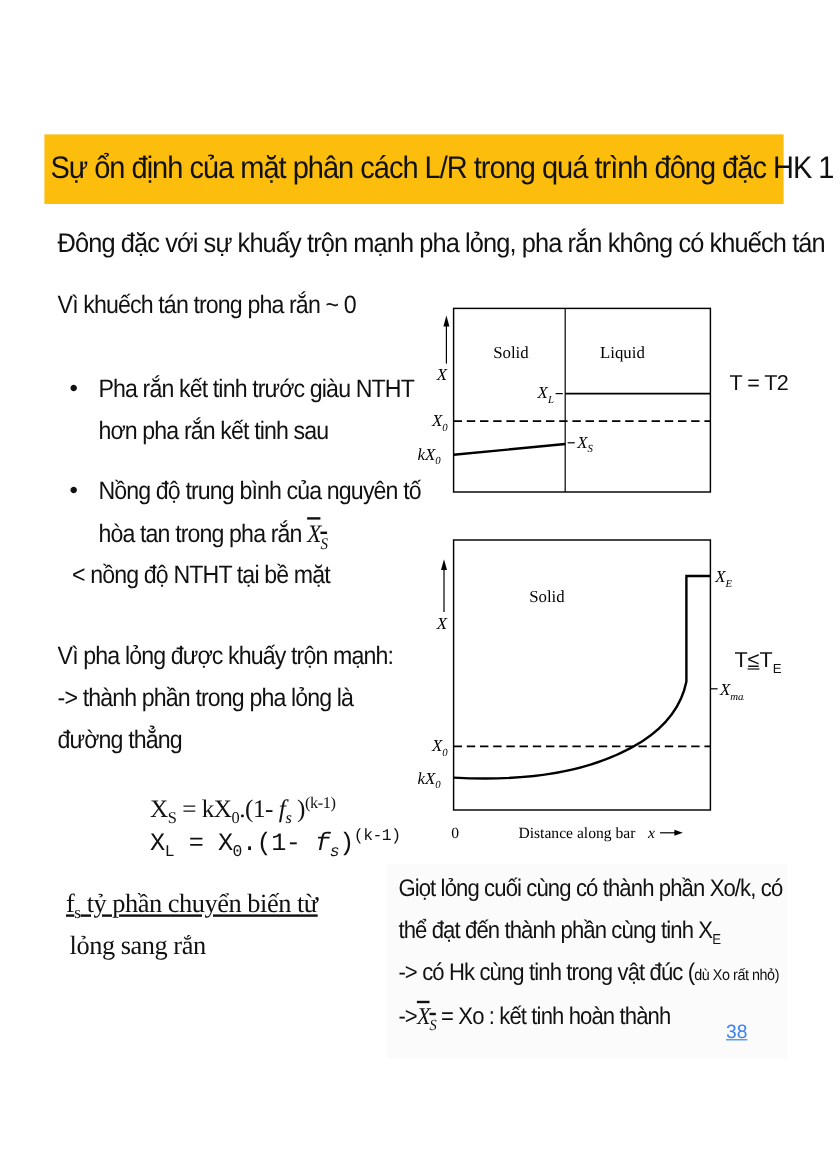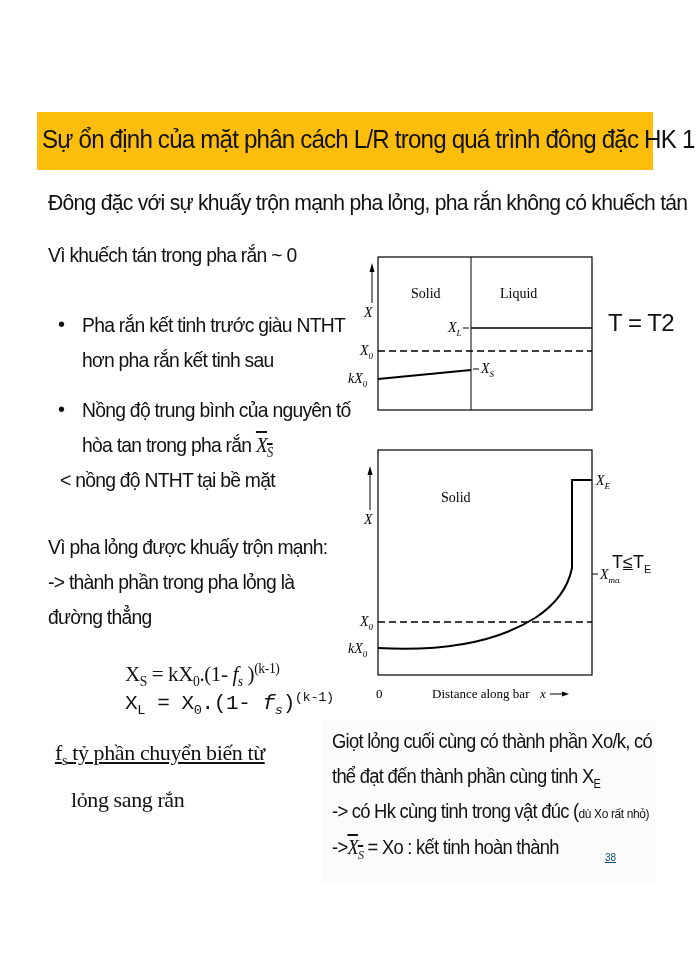--- a/index.html
+++ b/index.html
@@ -10,21 +10,21 @@
   .title-text { left:42px; top:124px; font-size:26px; letter-spacing:-0.9px; color:#111; white-space:nowrap; transform:scaleX(0.93); transform-origin:left top; }
   .subtitle { left:48px; top:190px; font-size:22.5px; letter-spacing:-0.8px; white-space:nowrap; transform:scaleX(0.94); transform-origin:left top; }
   .line { font-size:21px; letter-spacing:-0.8px; white-space:nowrap; transform:scaleX(0.92); transform-origin:left top; }
   .bullet { font-size:20px; }
   .serif { font-family:"Liberation Serif", "DejaVu Serif", serif; }
   .formula { font-size:21px; letter-spacing:-0.4px; white-space:nowrap; }
   sub, sup { font-size:65%; }
   .ov { text-decoration:overline; font-style:italic; font-family:"Liberation Serif", serif; }
   .note-panel { left:322px; top:720px; width:334px; height:162px; background:#fbfbfb; }
   .small { font-size:13px; letter-spacing:-0.4px; }
-  .page-num { left:605px; top:852px; font-size:10px; color:#0c4a6e;text-decoration:underline; }
+  .page-num { left:605px; top:852px; font-size:16px; color:#3b82f6;text-decoration:underline; }
   svg text { font-family:"Liberation Serif", "DejaVu Serif", serif; }
 </style>
 </head>
 <body>
 
 <div class="abs title-bar"></div>
 <div class="abs title-text">Sự ổn định của mặt phân cách L/R trong quá trình đông đặc HK 1 pha</div>
 
 <div class="abs subtitle">Đông đặc với sự khuấy trộn mạnh pha lỏng, pha rắn không có khuếch tán</div>
 
@@ -44,21 +44,21 @@
 <div class="abs line" style="left:48px; top:605px;">đường thẳng</div>
 
 <div class="abs serif formula" style="left:125px; top:661px;">
   <span>X</span><sub>S</sub><span> = kX</span><sub>0</sub><span>.(1- </span><i>f</i><sub><i>s</i></sub><span> )</span><sup>(k-1)</sup>
 </div>
 <div class="abs serif formula" style="left:125px; top:690px;font-family:Liberation Mono, monospace;">
   <span>X</span><sub>L</sub><span> = X</span><sub>0</sub><span>.(1- </span><i>f</i><sub><i>s</i></sub><span>)</span><sup>(k-1)</sup>
 </div>
 
 <div class="abs serif formula" style="left:55px; top:740px; font-size:22px;text-decoration:underline;"><span>f</span><sub>s</sub><span> tỷ phần chuyển biến từ</span></div>
-<div class="abs serif formula" style="left:71px; top:775px; font-size:22px;margin-top:12px;">lỏng sang rắn</div>
+<div class="abs serif formula" style="left:58px; top:775px; font-size:22px;">lỏng sang rắn</div>
 
 <svg class="abs" style="left:340px; top:245px;" width="360" height="175">
 
   <line x1="32" y1="58" x2="32" y2="25" stroke="#000" stroke-width="1"></line>
   <polygon points="32,18 29.5,27 34.5,27" fill="#000"></polygon>
 
   <rect x="38" y="12" width="214" height="153" fill="none" stroke="#000" stroke-width="1.2"></rect>
   <line x1="131" y1="12" x2="131" y2="165" stroke="#000" stroke-width="1"></line>
 
   <line x1="131" y1="83" x2="252" y2="83" stroke="#000" stroke-width="1.5"></line>
@@ -71,21 +71,21 @@
   <line x1="133" y1="124" x2="139" y2="124" stroke="#000" stroke-width="1"></line>
 
   <text x="71" y="53" font-size="14">Solid</text>
   <text x="160" y="53" font-size="14">Liquid</text>
   <text x="24" y="72" font-size="14" font-style="italic">X</text>
   <text x="108" y="87" font-size="14" font-style="italic"><tspan>X</tspan><tspan font-size="9" dy="4">L</tspan></text>
   <text x="20" y="110" font-size="14" font-style="italic"><tspan>X</tspan><tspan font-size="9" dy="4">0</tspan></text>
   <text x="8" y="138" font-size="14" font-style="italic"><tspan>kX</tspan><tspan font-size="9" dy="4">0</tspan></text>
   <text x="141" y="128" font-size="14" font-style="italic"><tspan>X</tspan><tspan font-size="9" dy="4">S</tspan></text>
 </svg>
-<div class="abs" style="left:608px; top:309px; font-size:24px; letter-spacing:-0.5px;">T = T2</div>
+<div class="abs" style="left:608px; top:309px; font-size:18px; letter-spacing:-0.5px;">T = T2</div>
 
 <svg class="abs" style="left:340px; top:440px;" width="280" height="270">
 
   <line x1="30" y1="70" x2="30" y2="33" stroke="#000" stroke-width="1"></line>
   <polygon points="30,26 27.5,35 32.5,35" fill="#000"></polygon>
 
   <rect x="38" y="10" width="214" height="225" fill="none" stroke="#000" stroke-width="1.2"></rect>
 
   <line x1="38" y1="182" x2="252" y2="182" stroke="#000" stroke-width="1.5" stroke-dasharray="7,4"></line>
 
@@ -98,20 +98,20 @@
   <text x="256" y="45" font-size="14" font-style="italic"><tspan>X</tspan><tspan font-size="9" dy="4">E</tspan></text>
   <text x="260" y="139" font-size="14" font-style="italic"><tspan>X</tspan><tspan font-size="9" dy="4">max</tspan></text>
   <text x="20" y="186" font-size="14" font-style="italic"><tspan>X</tspan><tspan font-size="9" dy="4">0</tspan></text>
   <text x="8" y="213" font-size="14" font-style="italic"><tspan>kX</tspan><tspan font-size="9" dy="4">0</tspan></text>
   <text x="36" y="258" font-size="13">0</text>
   <text x="92" y="258" font-size="13">Distance along bar</text>
   <text x="200" y="258" font-size="13" font-style="italic">x</text>
   <line x1="210" y1="254" x2="225" y2="254" stroke="#000" stroke-width="1"></line>
   <polygon points="229,254 222,251.5 222,256.5" fill="#000"></polygon>
 </svg>
-<div class="abs" style="left:612px; top:552px; font-size:18px; white-space:nowrap;"><span>T</span><span style="text-decoration:underline;">≤</span><span>T</span><sub style="font-size:11px;">E</sub></div>
+<div class="abs" style="left:612px; top:540px; font-size:18px; white-space:nowrap;"><span>T</span><span style="text-decoration:underline;">≤</span><span>T</span><sub style="font-size:11px;">E</sub></div>
 
 <div class="abs note-panel"></div>
 <div class="abs line" style="left:332px; top:730px; font-size:20px;">Giọt lỏng cuối cùng có thành phần Xo/k, có</div>
 <div class="abs line" style="left:332px; top:765px; font-size:20px;"><span>thể đạt đến thành phần cùng tinh  X</span><sub style="font-size:12px;">E</sub></div>
 <div class="abs line" style="left:332px; top:800px; font-size:20px;"><span>-&gt; có Hk cùng tinh trong vật đúc (</span><span class="small">dù Xo rất nhỏ)</span></div>
 <div class="abs line" style="left:332px; top:836px; font-size:20px;"><span>-&gt;</span><span class="ov"><span>X</span><sub>S</sub></span><span> = Xo : kết tinh hoàn thành</span></div>
 <div class="abs page-num">38</div>
 
 </body></html>

